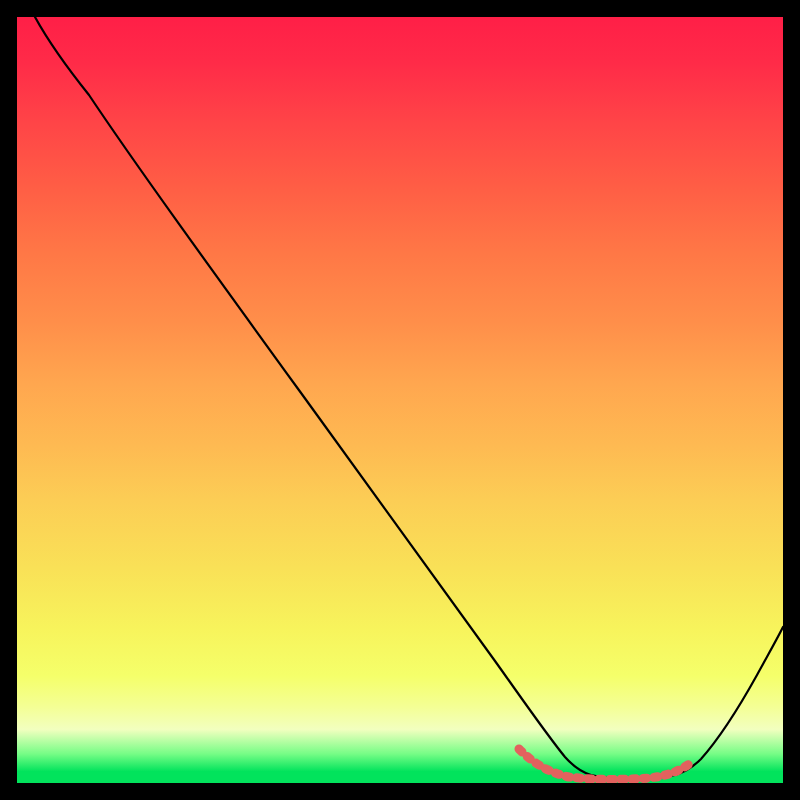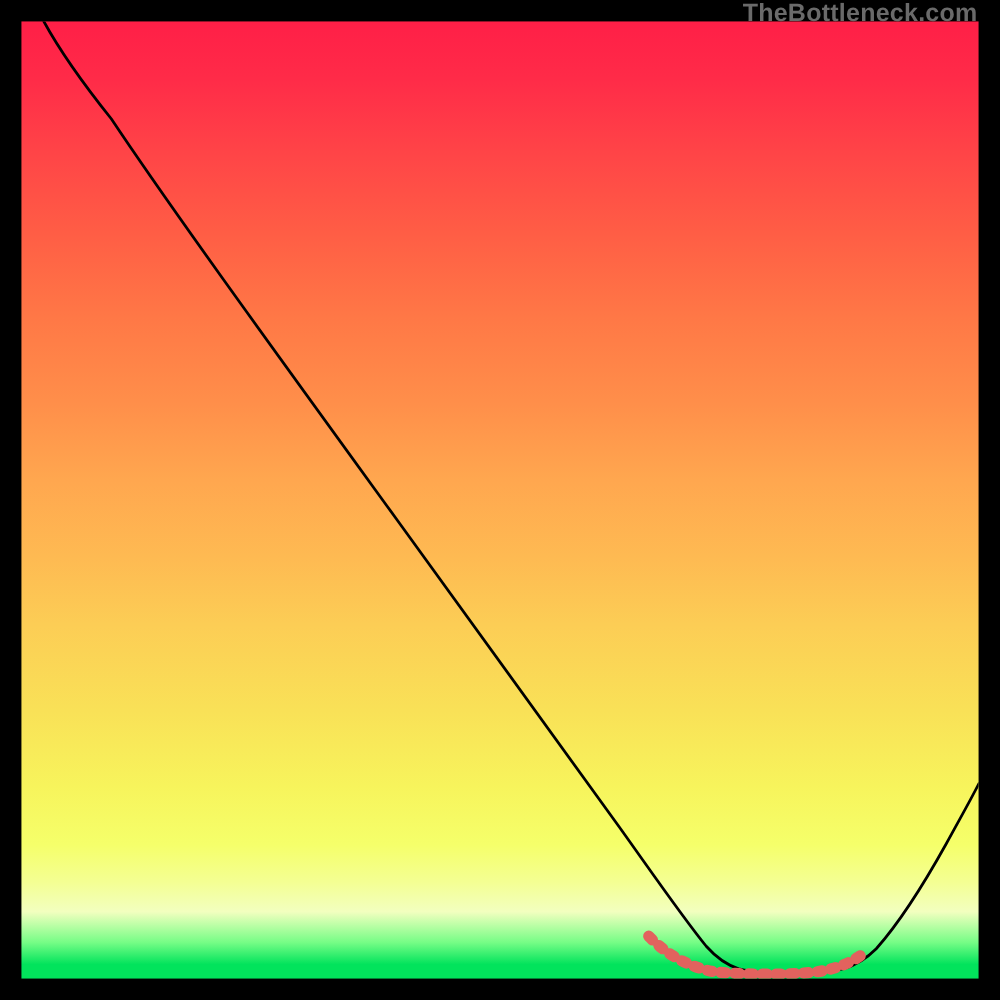--- a/index.html
+++ b/index.html
@@ -101,14 +101,13 @@
            C 668 755, 676 750, 684 742
            C 700 724, 720 694, 740 658
            C 752 636, 760 622, 766 610"></path>
       <path class="marker-bar" d="M 502 732
            C 518 748, 534 756, 552 760
            C 576 763, 606 763, 632 761
            C 650 759, 664 754, 676 744"></path>
     </svg>
   </div>
 
-  <div class="watermark">TheBottleneck.com</div>
 </div>
 
 </body></html>

